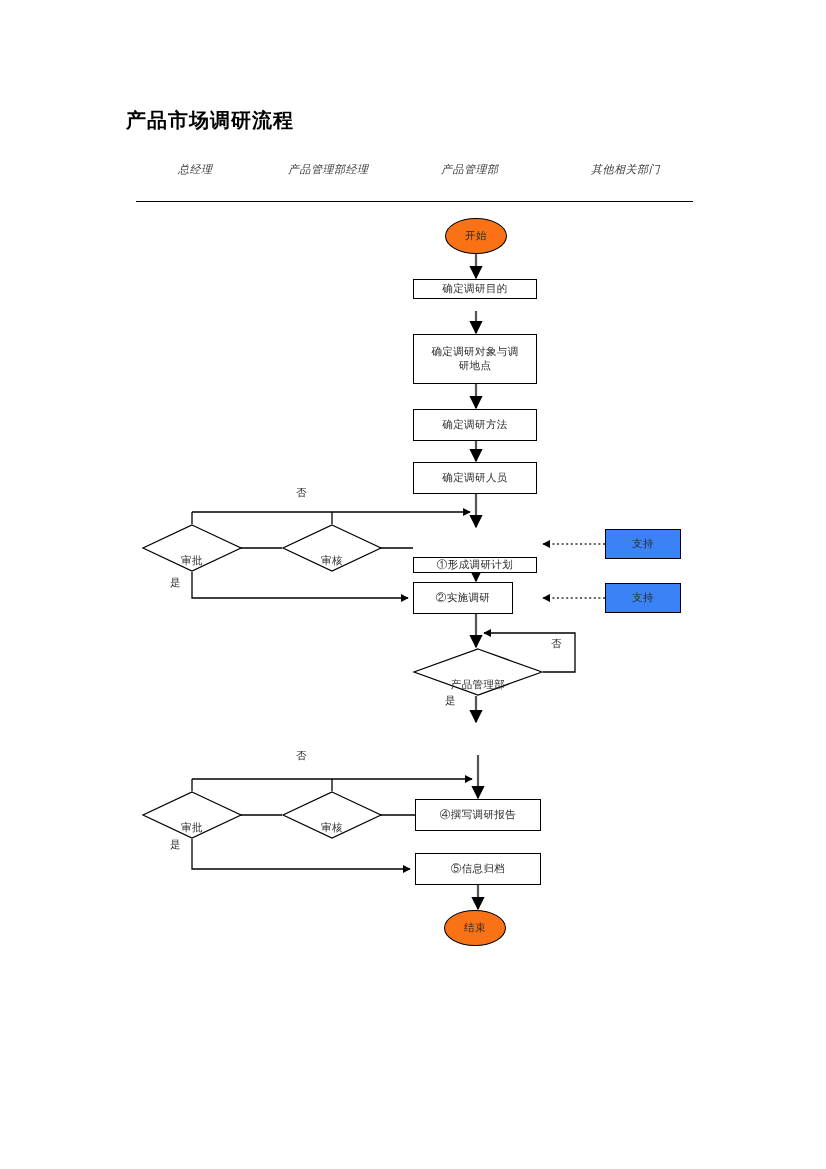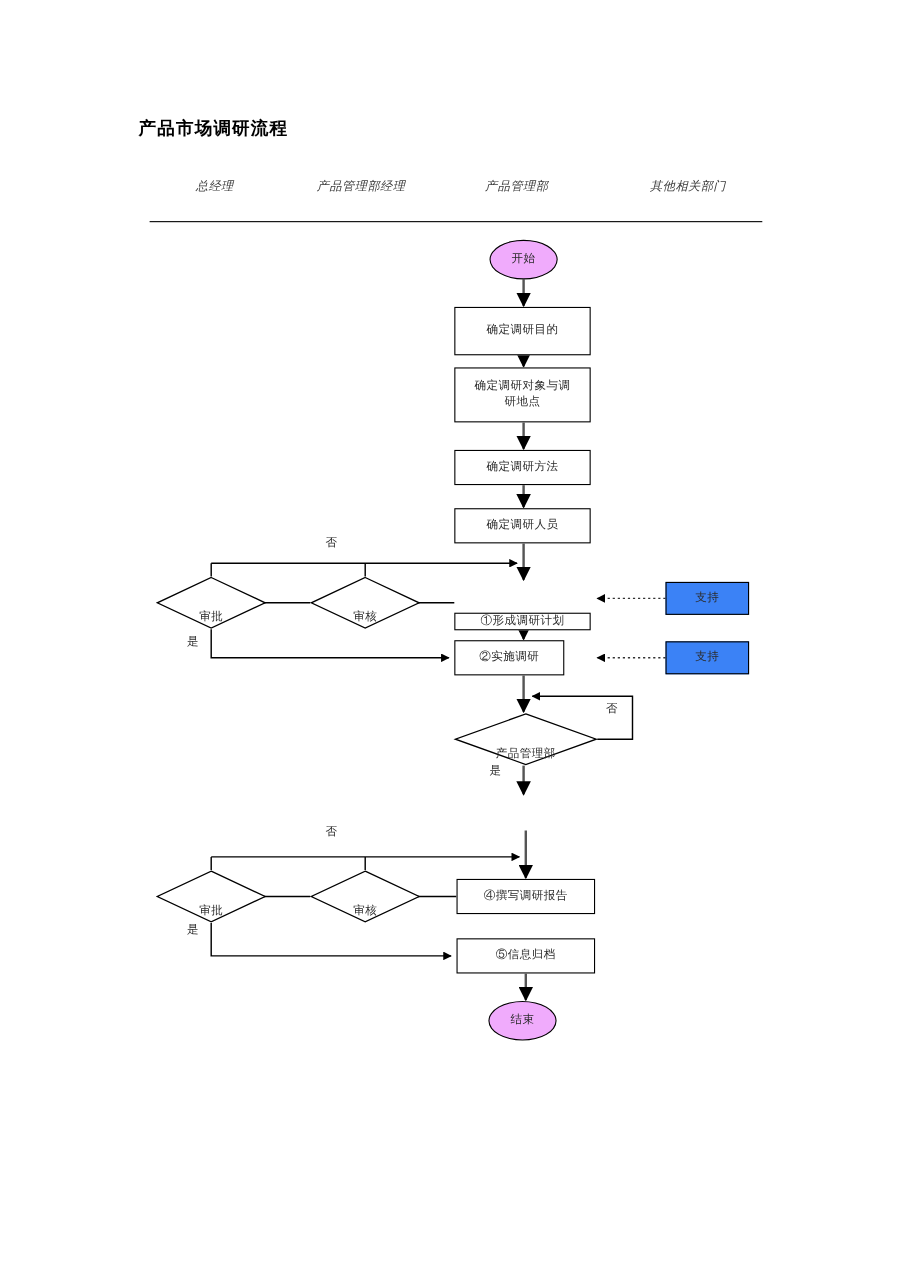--- a/index.html
+++ b/index.html
@@ -15,21 +15,21 @@
     position: relative;
     width: 826px;
     height: 1169px;
     background: #ffffff;
     overflow: hidden;
   }
   #page-title {
     position: absolute;
     left: 126px;
     top: 107px;
-    font-size: 16px;
+    font-size: 20px;
     font-weight: bold;
     letter-spacing: 1px;
     color: #000;
     white-space: nowrap;
   }
   .col-header {
     position: absolute;
     top: 162px;
     font-size: 11px;
     color: #3a3a3a;
@@ -66,21 +66,21 @@
     color: #2b2b2b;
     letter-spacing: 0.4px;
   }
   .node.process {
     border: 1.2px solid #000;
     background: #fff;
   }
   .node.terminator {
     border: 1.2px solid #000;
     border-radius: 50%;
-    background: #f0abfc;
+    background: #f97316;
   }
   .node.support {
     border: 1.2px solid #000;
     background: #3b82f6;
     font-family: Liberation Serif, serif;
   }
   .diamond-wrap {
     position: absolute;
   }
   .diamond-wrap svg {
@@ -183,21 +183,21 @@
     <g stroke="#333" stroke-width="1.3" fill="none" stroke-dasharray="2 2.6">
       <path d="M 605 544 L 543 544" marker-end="url(#arrow-dot)"></path>
       <path d="M 605 598 L 543 598" marker-end="url(#arrow-dot)"></path>
     </g>
   </svg>
 
   <div class="node terminator" style="left:445px;top:218px;width:62px;height:36px">
     <span>开始</span>
   </div>
 
-  <div class="node process" style="left:413px;top:279px;width:124px;height:44px">
+  <div class="node process" style="left:413px;top:279px;width:124px;height:20px">
     <span>确定调研目的</span>
   </div>
 
   <div class="node process" style="left:413px;top:334px;width:124px;height:50px;padding:0 14px">
     <span>确定调研对象与调研地点</span>
   </div>
 
   <div class="node process" style="left:413px;top:409px;width:124px;height:32px">
     <span>确定调研方法</span>
   </div>

